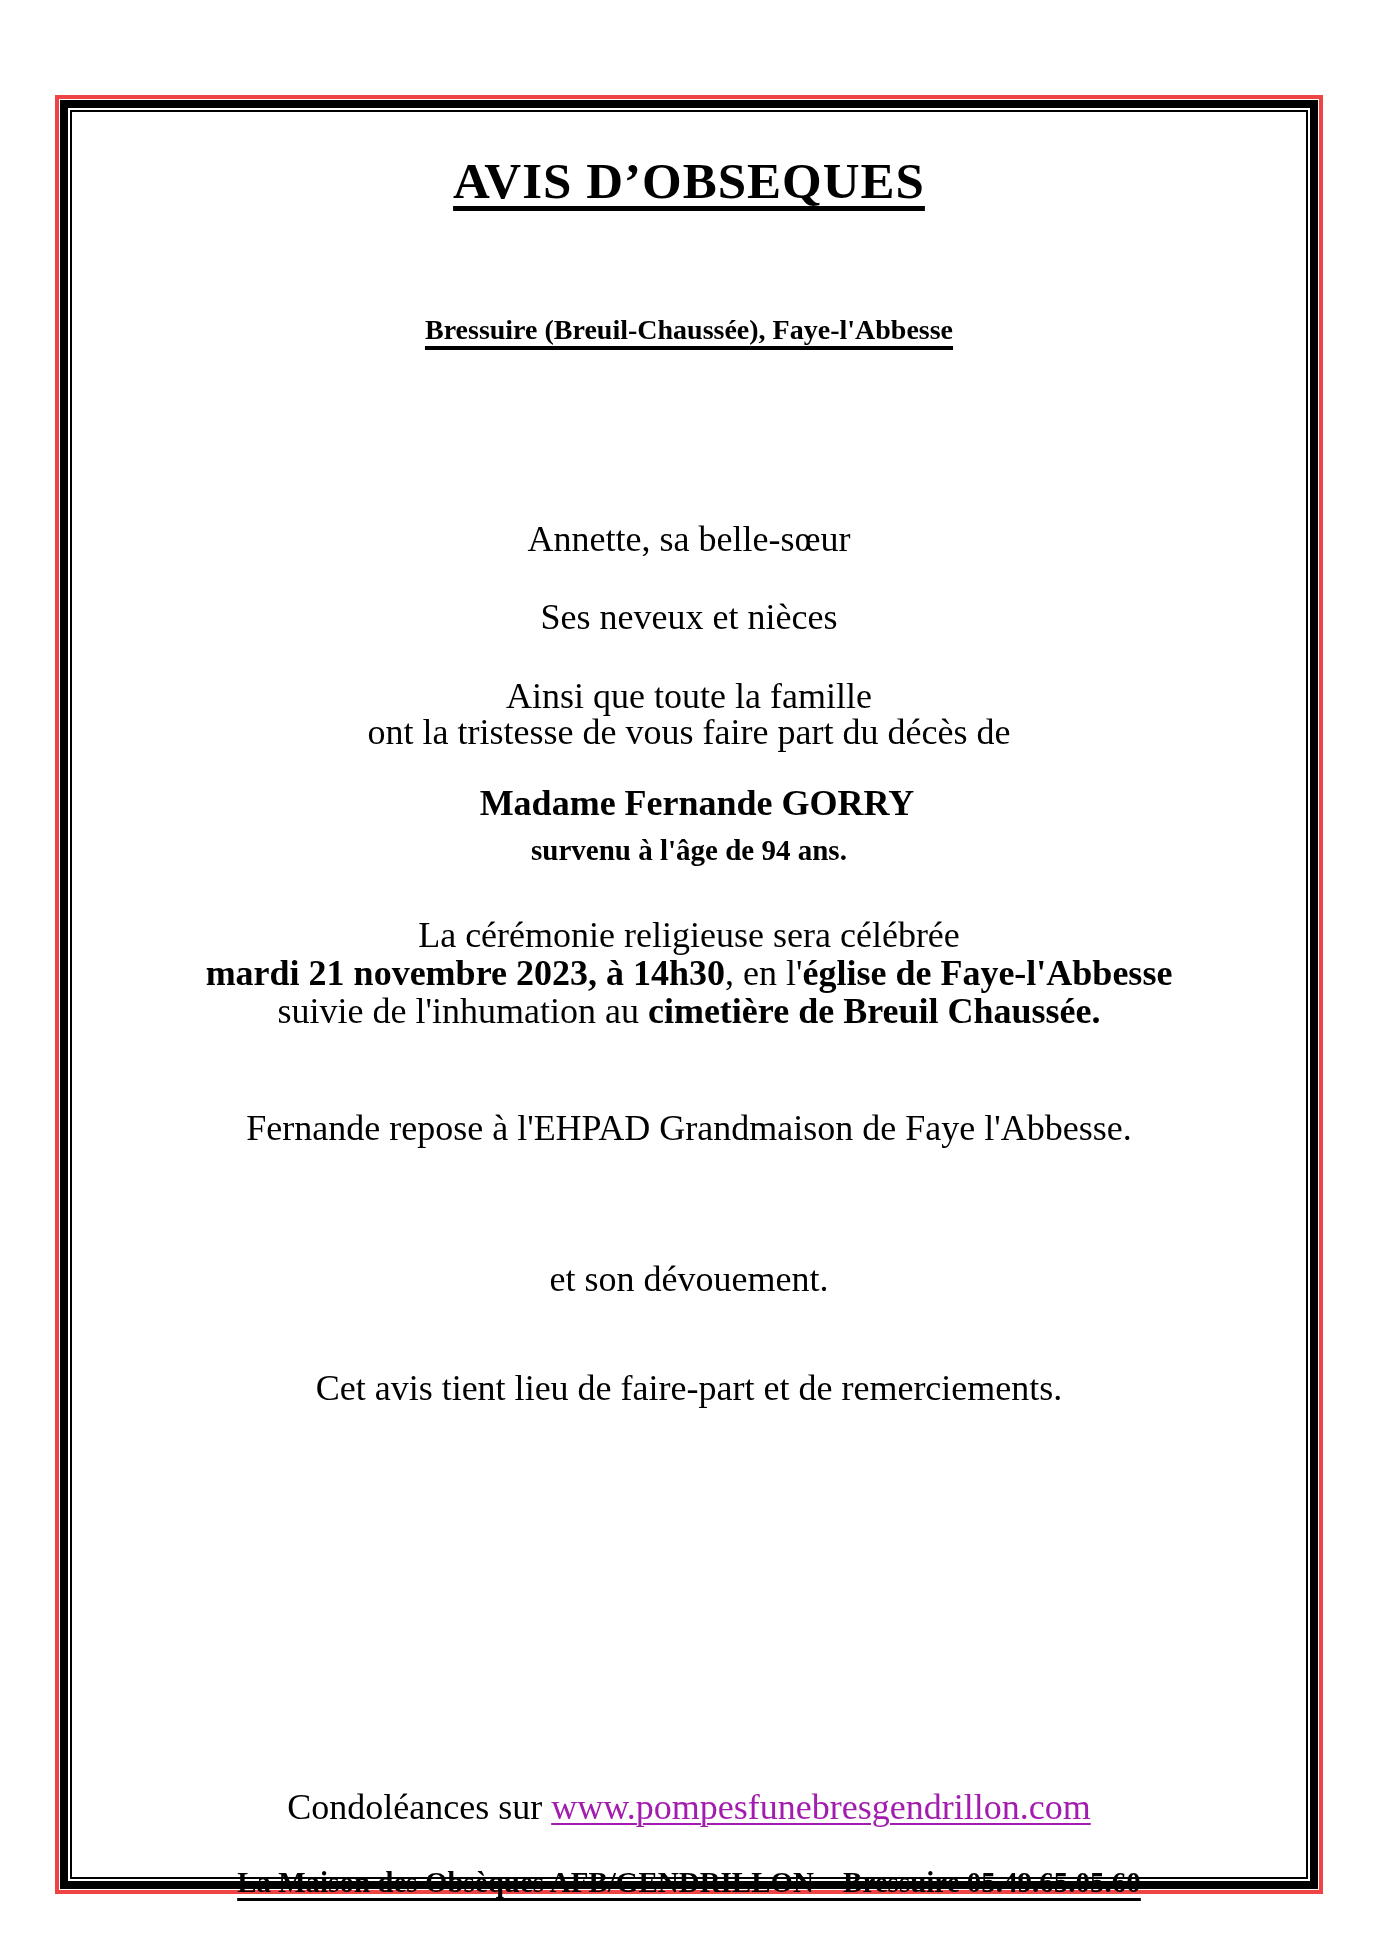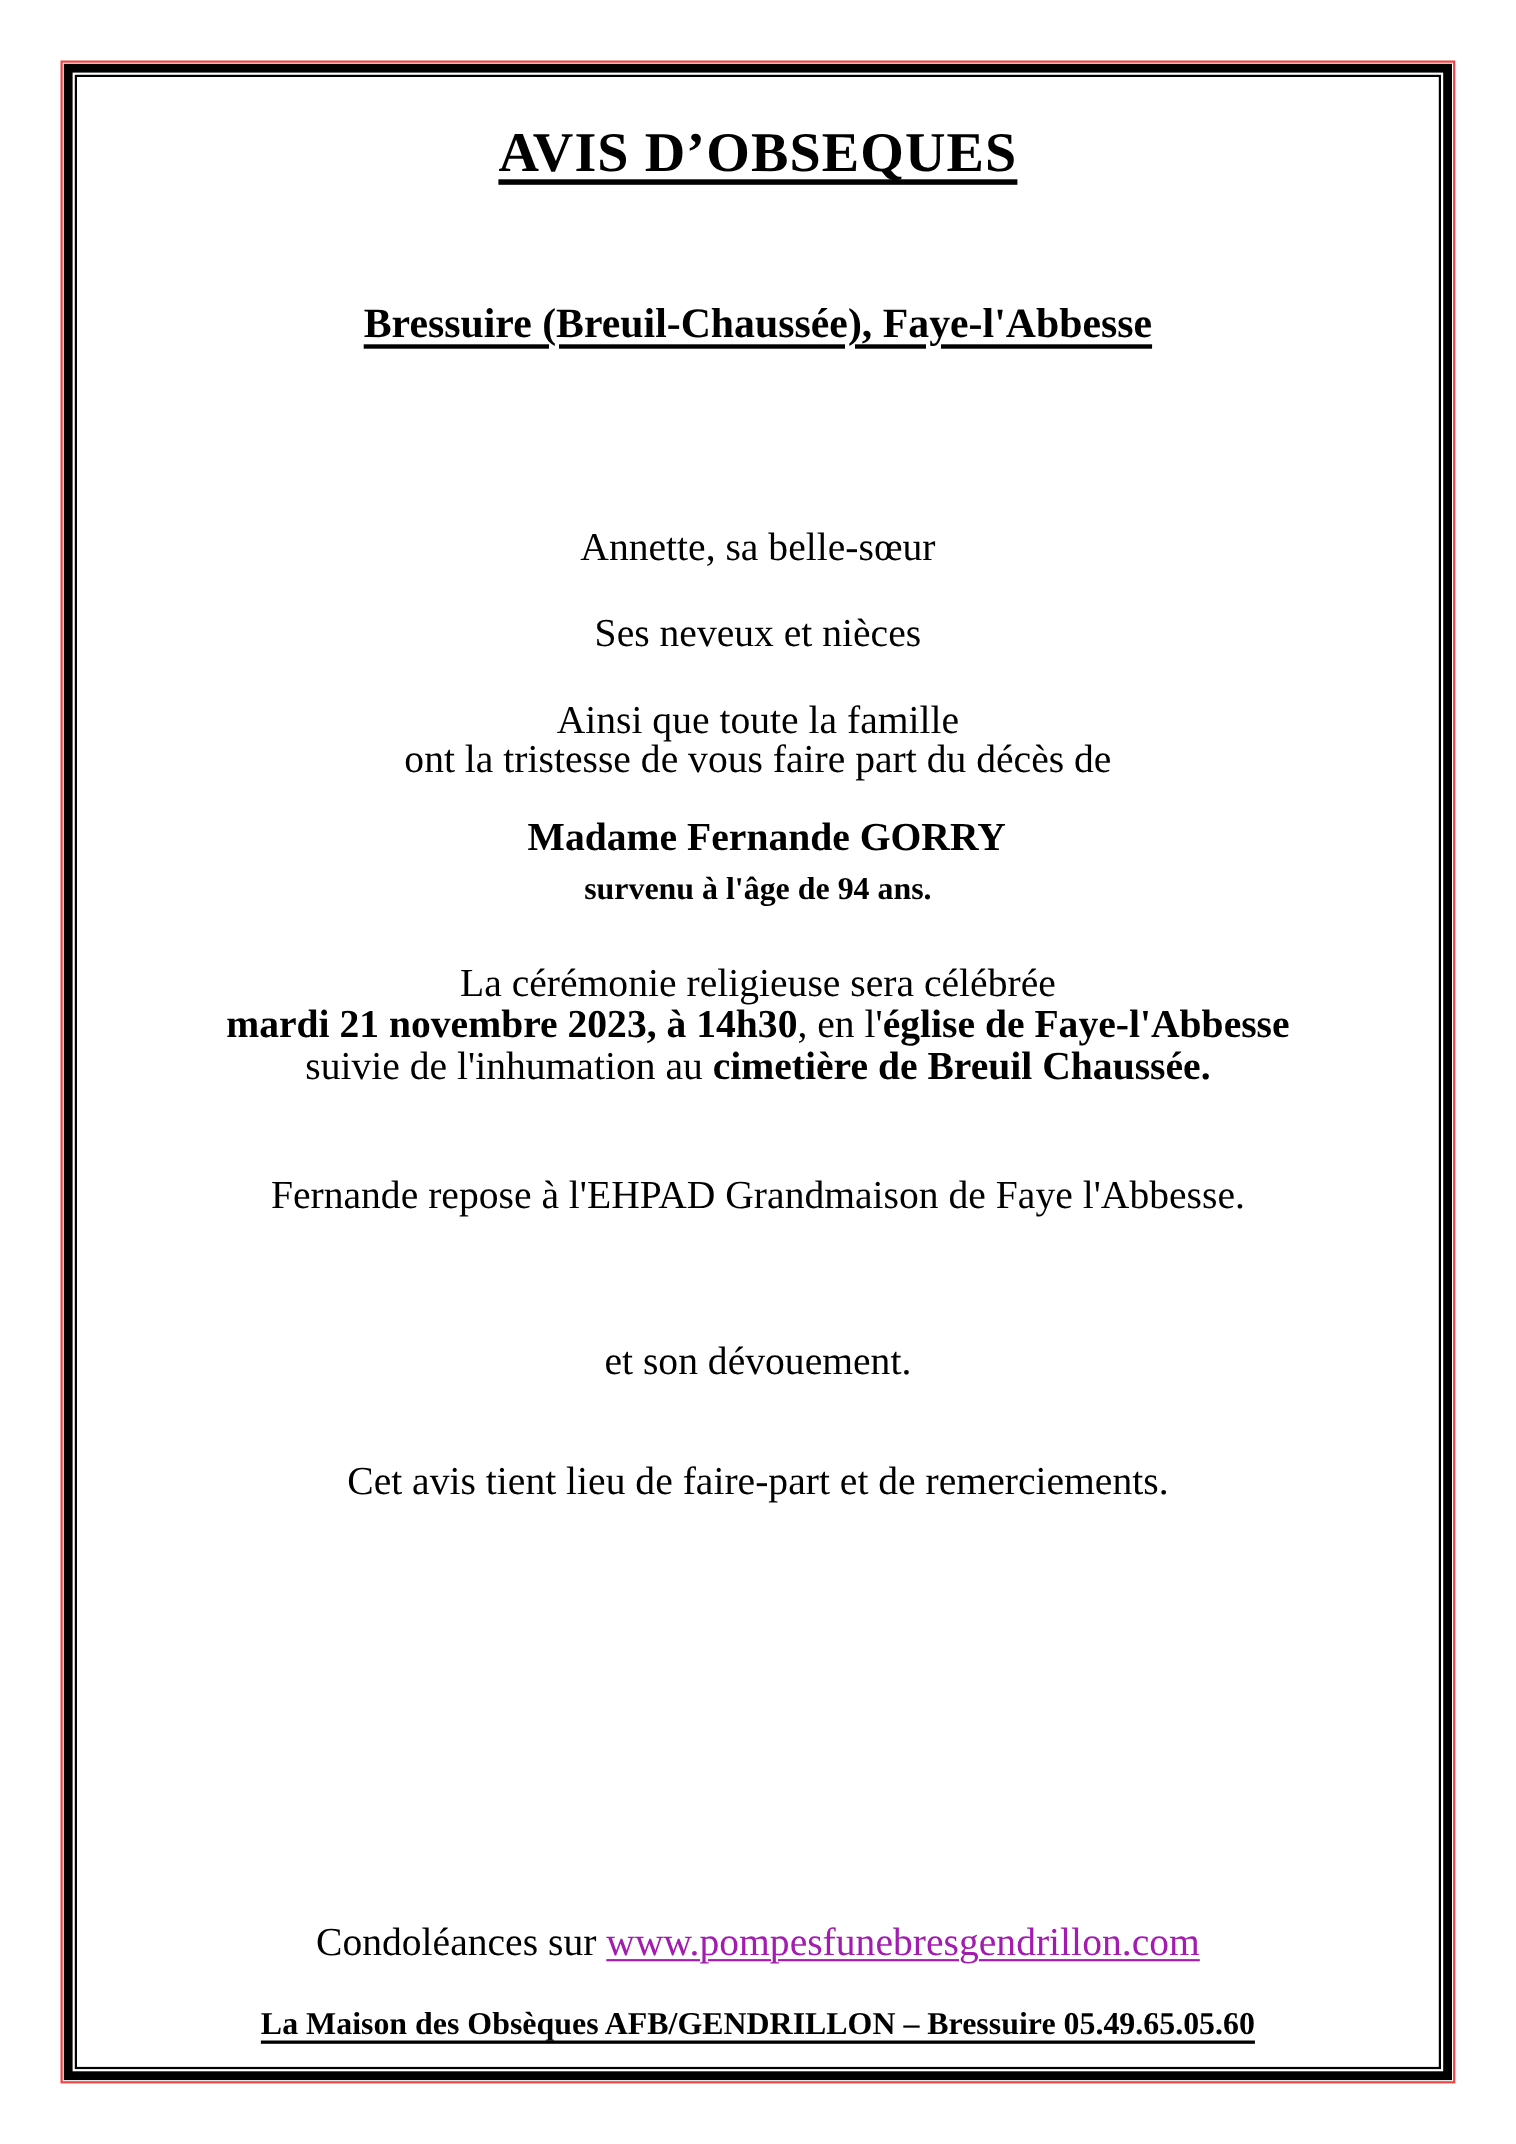--- a/index.html
+++ b/index.html
@@ -5,21 +5,21 @@
   html, body { margin: 0; padding: 0; background: #ffffff; }
   .page {
     position: relative;
     width: 1378px;
     height: 1949px;
     background: #ffffff;
     font-family: "Liberation Serif", "DejaVu Serif", serif;
     color: #000000;
     overflow: hidden;
   }
-  .frame-outer { position: absolute; inset: 55px; border: 2px solid #ef4444; }
+  .frame-outer { position: absolute; inset: 55px; border: 4px solid #ef4444; margin-top: 40px; }
   .frame-mid   { position: absolute; inset: 1px;  border: 8px solid #000; }
   .frame-inner { position: absolute; inset: 2px;  border: 2px solid #000; }
 
   .line {
     position: absolute;
     left: 0; right: 0;
     text-align: center;
     white-space: nowrap;
     font-size: 36px;
     line-height: 1.3;
@@ -29,21 +29,21 @@
     top: 36px;
     font-size: 51px;
     font-weight: bold;
     text-decoration: underline;
     text-decoration-thickness: 5px;
     text-underline-offset: 8px;
     letter-spacing: 1px;
   }
   .subtitle {
     top: 200px;
-    font-size: 38px;
+    font-size: 28px;
     font-weight: bold;
     text-decoration: underline;
     text-decoration-thickness: 4px;
     text-underline-offset: 7px;
   }
   .t-annette   { top: 404px; }
   .t-neveux    { top: 482px; }
   .t-ainsi     { top: 561px; }
   .t-ont       { top: 597px; }
   .t-name      { top: 668px; font-size: 36px; font-weight: bold; padding-left: 16px; }

